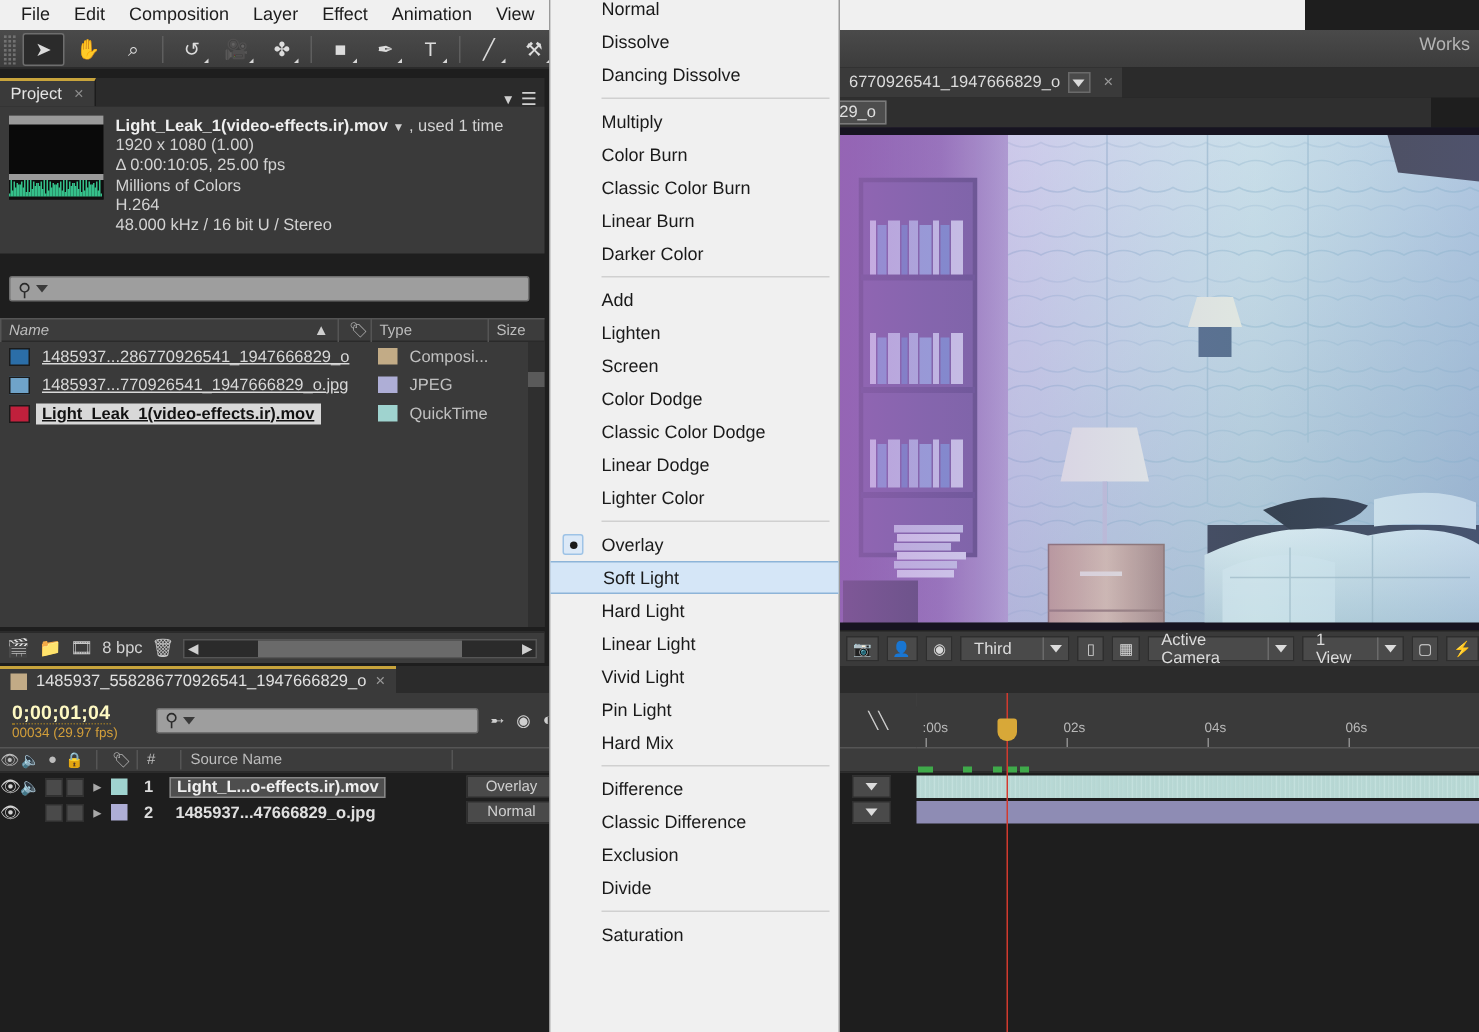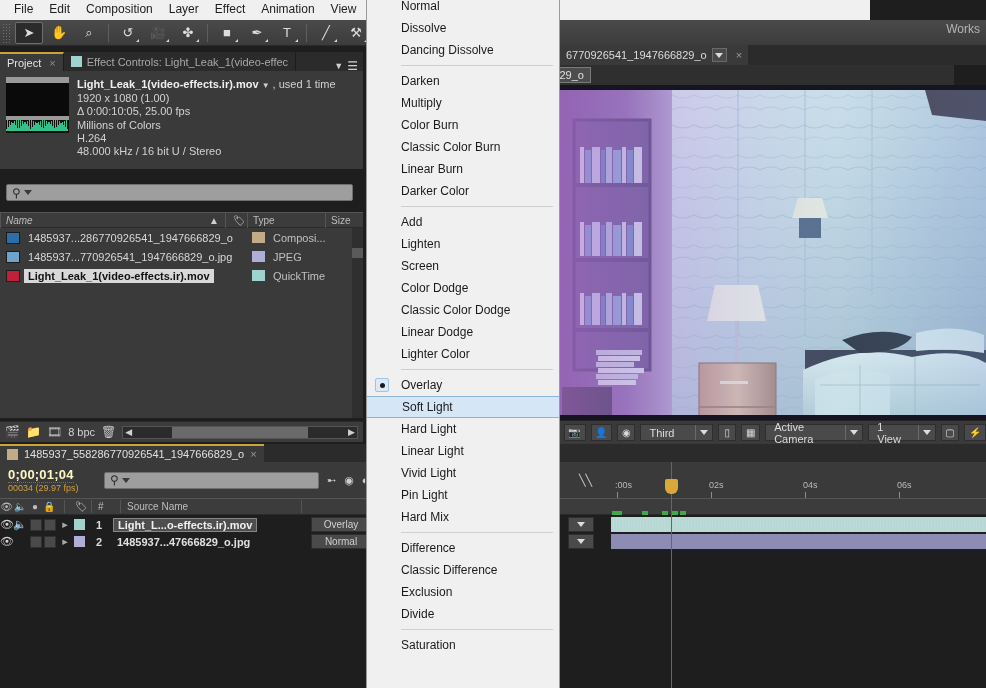--- a/index.html
+++ b/index.html
@@ -88,21 +88,21 @@
   .col-head .c { border-left: 1px solid #555; padding-left: 5px; height: 16px;
     display: flex; align-items: center; }
 
   .file-list { position: absolute; left: 0; top: 228px; width: 363px; height: 190px;
                background: #3a3a3a; }
   .frow { height: 19px; display: flex; align-items: center; font-size: 11px;
           color: #d8d8d8; }
   .frow.selected .fname { background: #d8d8d8; color: #111; font-weight: bold; }
   .ficon { width: 14px; height: 12px; margin: 0 4px 0 6px; flex: none;
            border: 1px solid #1b1b1b; }
-  .fname { padding: 1px 4px; white-space: nowrap; }
+  .fname { padding: 1px 4px; white-space: nowrap; text-decoration: underline; }
   .ftypeswatch { width: 13px; height: 11px; margin-left: auto; flex: none; }
   .ftype { width: 74px; padding-left: 8px; color: #c0c0c0; white-space: nowrap;
            overflow: hidden; }
   .fsizecol { width: 24px; }
 
   .proj-bottom {
     position: absolute; left: 0; top: 421px; width: 363px; height: 21px;
     background: #3c3c3c; display: flex; align-items: center; gap: 6px; padding: 0 5px;
     border-top: 1px solid #2a2a2a;
   }
@@ -281,24 +281,20 @@
           <span class="corner"></span>
         </div>
       </div>
   </div>
   <div class="ws-label">Works</div>
 
   <div class="panel-tabs">
     <div class="ptab active">
       <span>Project</span>
       <span class="x">×</span>
-    </div>
-    <div class="ptab">
-      <span class="tabswatch"></span>
-      <span style="overflow:hidden;max-width:205px;display:inline-block;">Effect Controls: Light_Leak_1(video-effec</span>
     </div>
     <div class="panelmenu">
       <span style="color:#d0d0d0;font-size:9px;">▼</span>
       <span style="color:#d0d0d0;font-size:12px;line-height:8px;">☰</span>
     </div>
   </div>
 
   <div class="proj-info">
     <div class="thumb">
       <div class="greybar"></div>
@@ -747,23 +743,20 @@
           <span>Normal</span>
         </div>
         <div class="mrow">
           <span>Dissolve</span>
         </div>
         <div class="mrow">
           <span>Dancing Dissolve</span>
         </div>
         <div class="msep"></div>
         <div class="mrow">
-          <span>Darken</span>
-        </div>
-        <div class="mrow">
           <span>Multiply</span>
         </div>
         <div class="mrow">
           <span>Color Burn</span>
         </div>
         <div class="mrow">
           <span>Classic Color Burn</span>
         </div>
         <div class="mrow">
           <span>Linear Burn</span>

